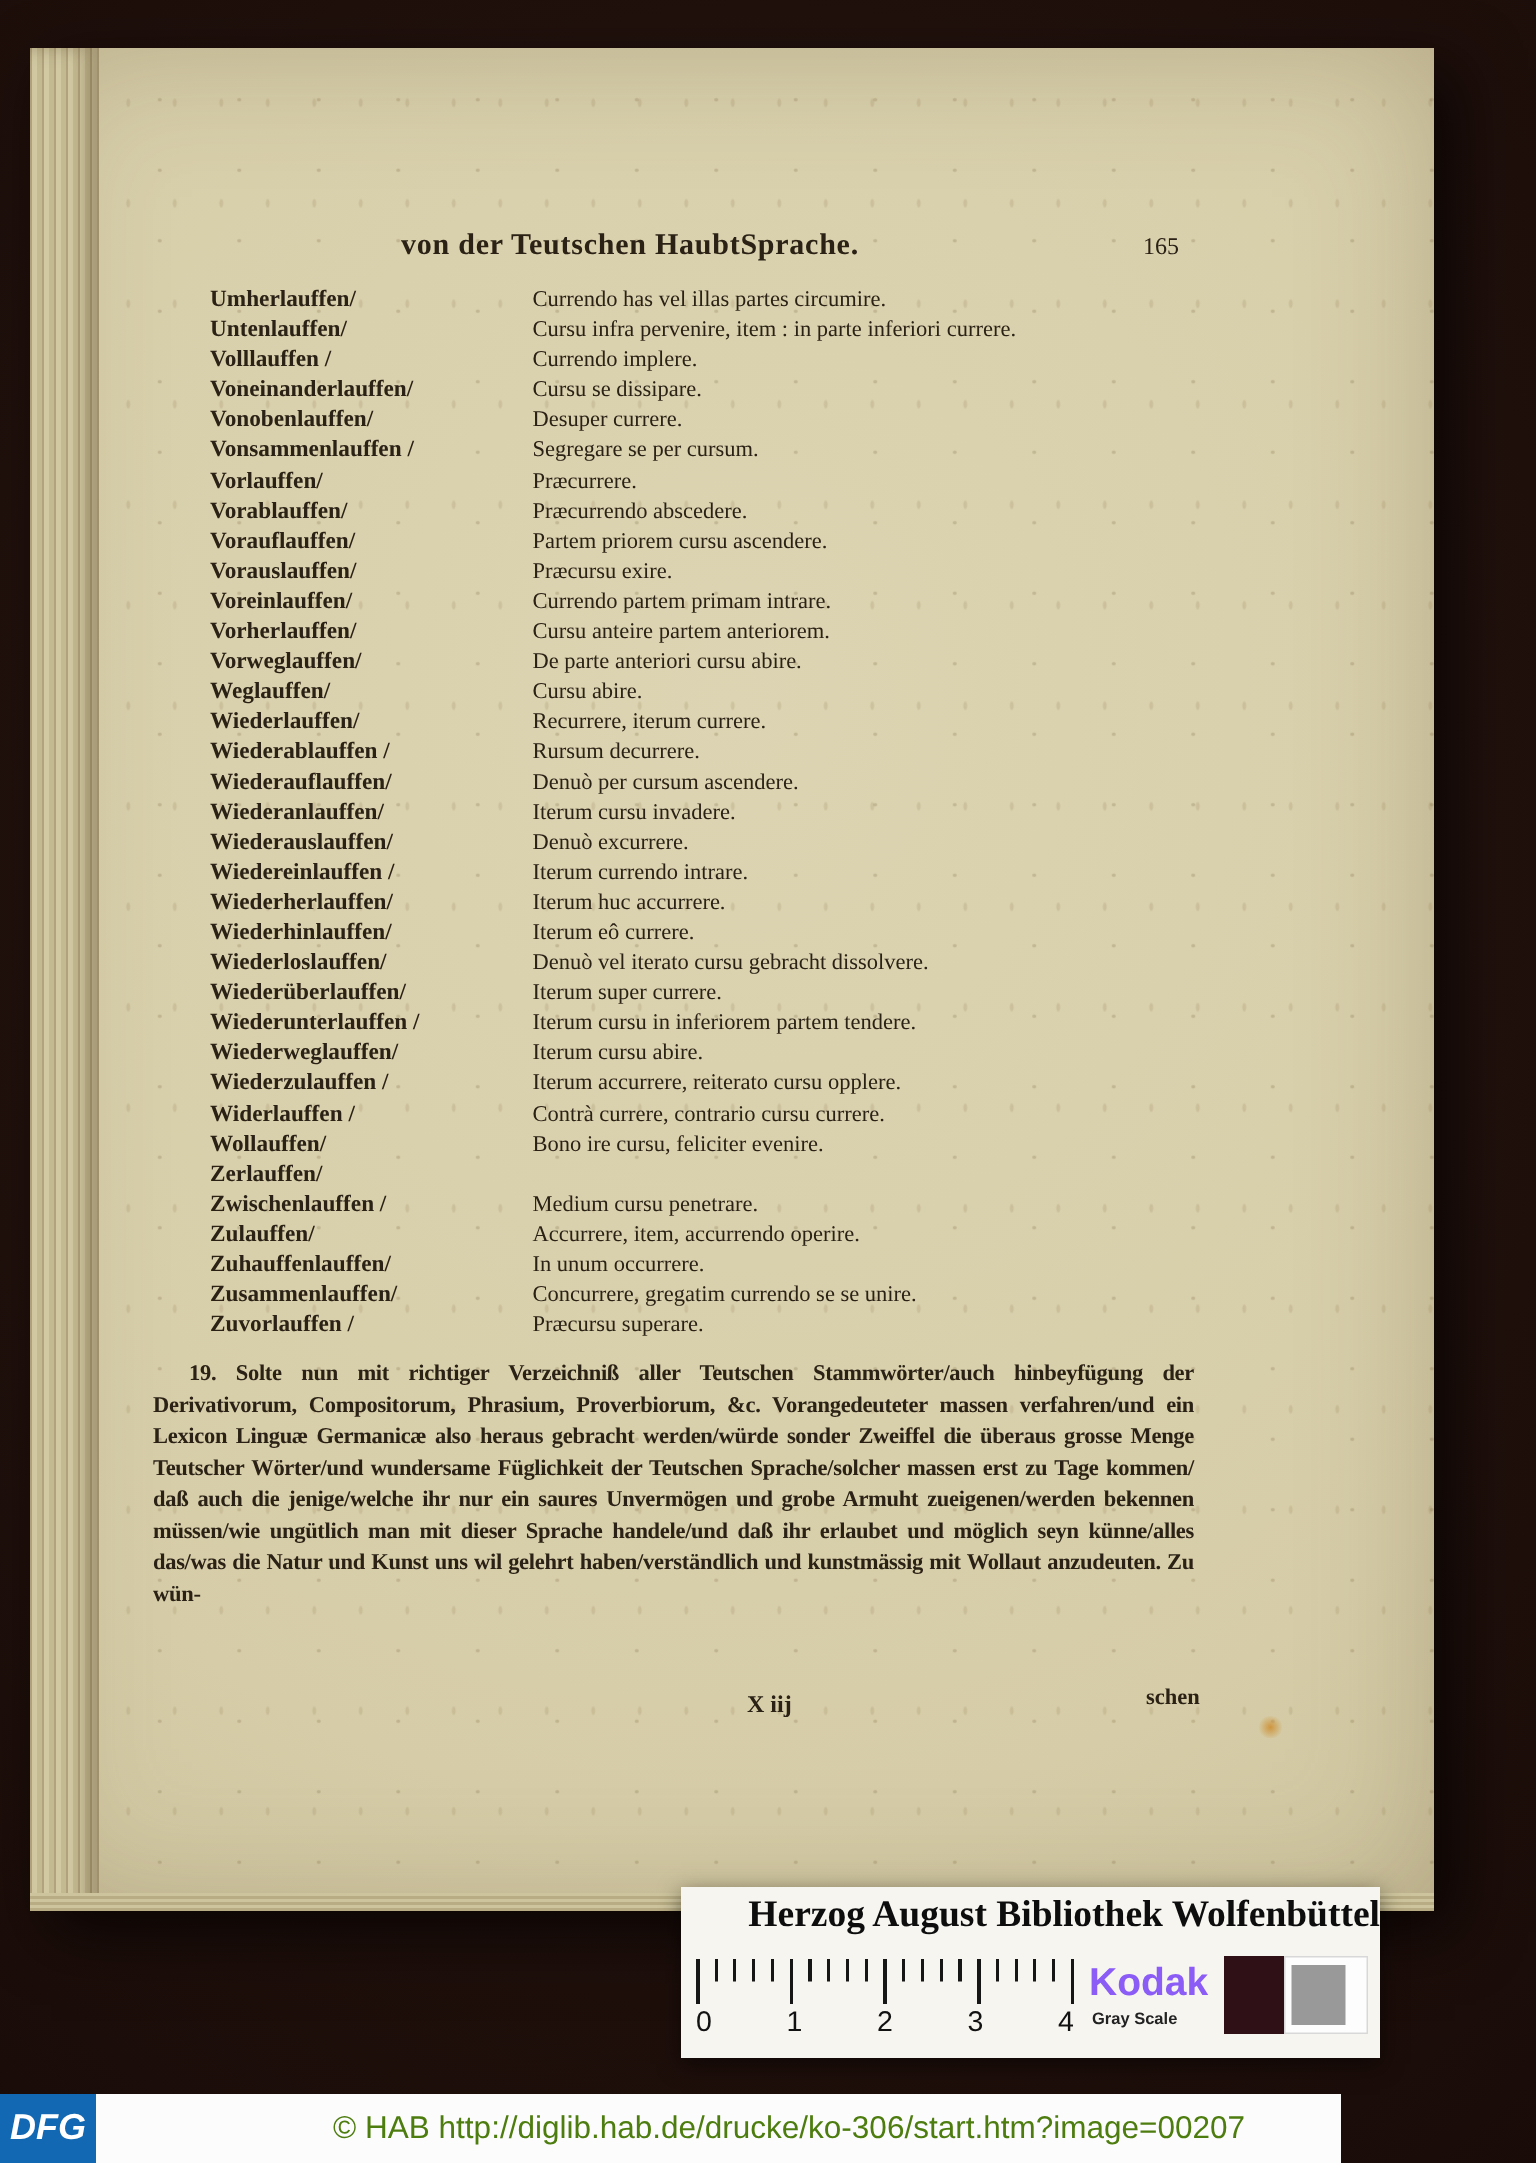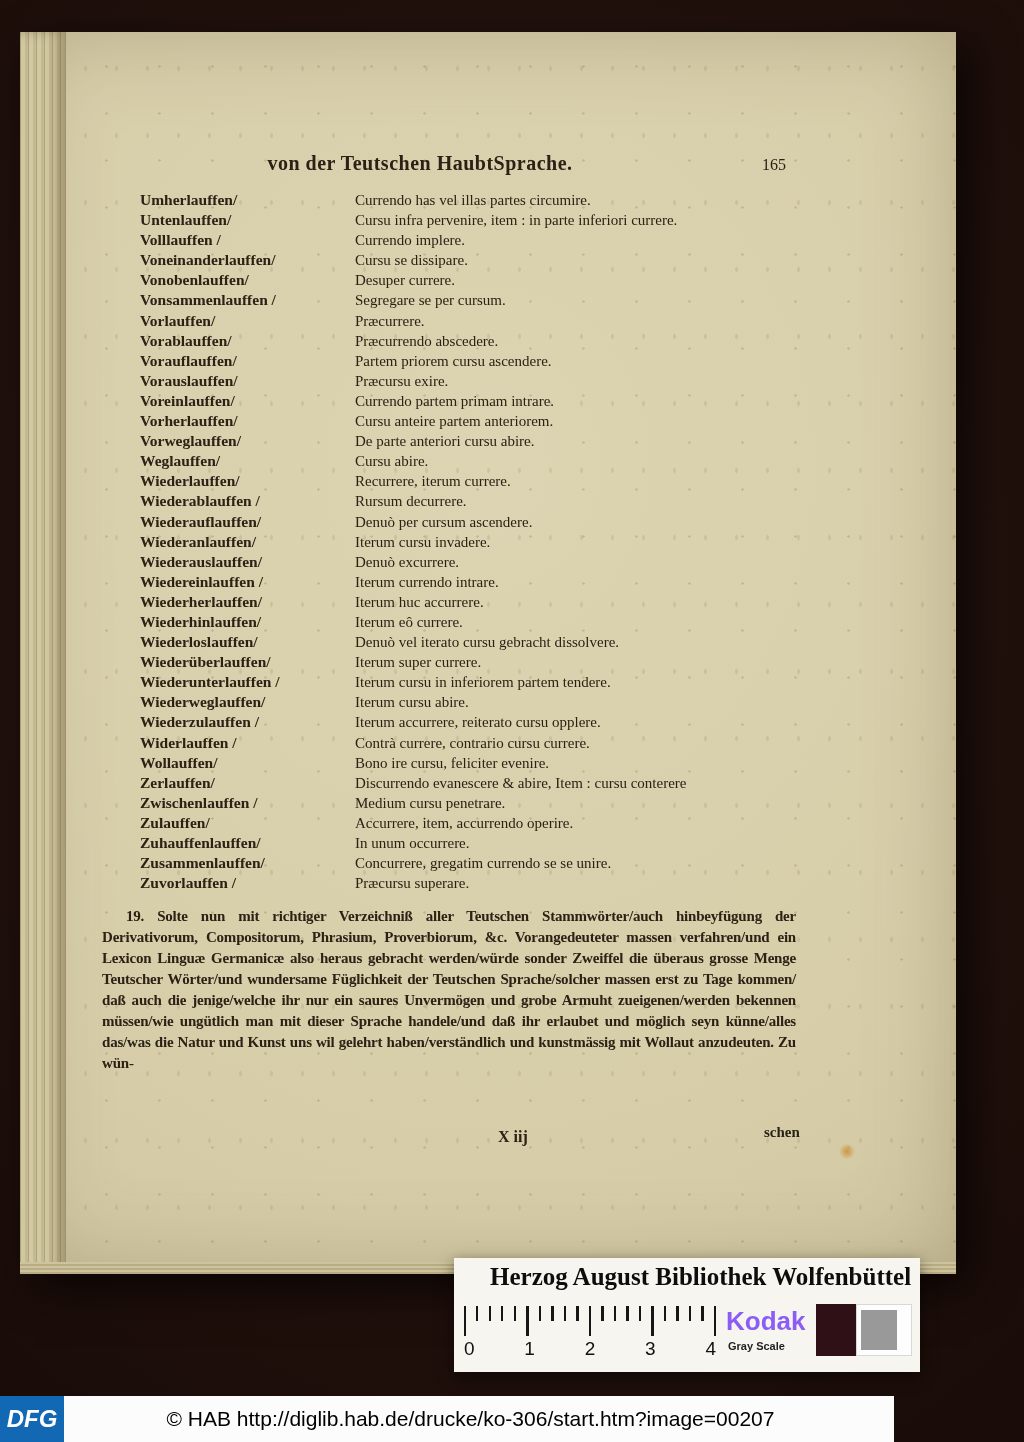--- a/index.html
+++ b/index.html
@@ -53,21 +53,21 @@
   .sig   { position:absolute; left:478px; top:1096px; font-weight:700; font-size:16px; }
   .catch { position:absolute; left:744px; top:1092px; font-weight:700; font-size:15px; }
   .stain { position:absolute; left:818px; top:1112px; width:18px; height:15px; border-radius:50%;
     background: radial-gradient(circle, rgba(205,140,45,.85) 0%, rgba(205,140,45,0) 70%); }
 
   
   .label-strip {
     position:absolute; left:454px; top:1258px; width:466px; height:114px;
     background:#f7f5f0; box-shadow: 0 4px 14px rgba(0,0,0,.5);
   }
-  .label-title { margin-top:5px; text-align:left; font-weight:700; font-size:25px; color:#0d0d0d;margin-left:36px; }
+  .label-title { margin-top:5px; text-align:right; font-weight:700; font-size:25px; color:#0d0d0d;margin-left:36px; }
   .ruler { position:absolute; left:10px; top:48px; width:252px; }
   .ruler-ticks {
     height:30px;
     background-image:
       repeating-linear-gradient(90deg, #161616 0 2px, transparent 2px 12.5px),
       repeating-linear-gradient(90deg, #161616 0 2.5px, transparent 2.5px 62.5px);
     background-size: 100% 15px, 100% 30px;
     background-repeat: no-repeat;
   }
   .ruler-numbers { display:flex; justify-content:space-between; width:252px; margin-top:2px;
@@ -80,22 +80,22 @@
   .patch-white { position:absolute; left:402px; top:46px; width:56px; height:52px; background:#fdfdfd;
     border:1px solid #d8d8d8; }
   .patch-gray  { position:absolute; left:4px; top:5px; width:36px; height:40px; background:#999; }
 
   
   .footer-bar { position:absolute; left:0; bottom:0; width:894px; height:46px;
     background:#fcfcfc; display:flex; align-items:center; }
   .dfg-logo { width:64px; height:46px; flex:none; background:#1268b3; color:#fff;
     display:flex; align-items:center; justify-content:center;
     font-family:"Liberation Sans", sans-serif; font-weight:700; font-style:italic; font-size:24px; }
-  .copyright { flex:1; text-align:center; padding-right:64px;
-    font-family:"Liberation Sans", sans-serif; font-size:21px; color:#000000;margin-left:47px; }
+  .copyright { flex:1; text-align:right; padding-right:64px;
+    font-family:"Liberation Sans", sans-serif; font-size:21px; color:#4d7c0f;margin-left:47px; }
 </style>
 </head>
 <body>
 
 <div class="page-scan">
   <div class="edge-stack"></div>
   <div class="bottom-edge"></div>
 
   <div class="running-head">
     <span>von der Teutschen HaubtSprache.</span>
@@ -214,21 +214,20 @@
       <div class="entry-row">
         <span class="de">Widerlauffen /</span>
         <span class="la">Contrà currere, contrario cursu currere.</span>
       </div>
       <div class="entry-row">
         <span class="de">Wollauffen/</span>
         <span class="la">Bono ire cursu, feliciter evenire.</span>
       </div>
       <div class="entry-row">
         <span class="de">Zerlauffen/</span>
-        <span class="la">Discurrendo evanescere &amp; abire, Item : cursu conterere</span>
       </div>
       <div class="entry-row">
         <span class="de">Zwischenlauffen /</span>
         <span class="la">Medium cursu penetrare.</span>
       </div>
       <div class="entry-row">
         <span class="de">Zulauffen/</span>
         <span class="la">Accurrere, item, accurrendo operire.</span>
       </div>
       <div class="entry-row">

